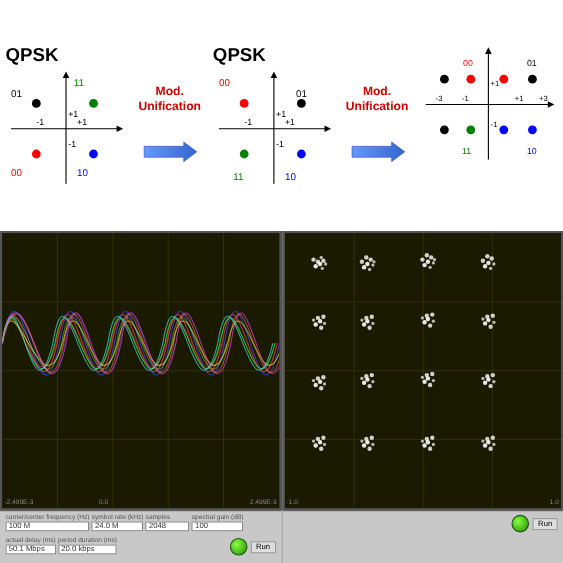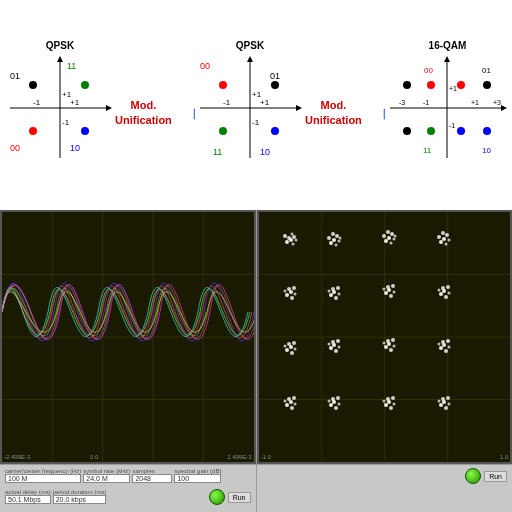--- a/index.html
+++ b/index.html
@@ -24,41 +24,40 @@
       padding: 10px 5px;
     }
 
     .constellation-diagram {
       position: relative;
       width: 110px;
       height: 130px;
     }
 
     .diagram-title {
-      text-align: center;
-      font-size: 10px;
+      font-size: 17px;
       font-weight: bold;
       margin-bottom: 2px;
     }
 
     .axis-container {
       position: relative;
       width: 110px;
       height: 110px;
     }
 
     .axis-container svg {
       width: 100%;
       height: 100%;
     }
 
     
     .mod-arrow {
       display: flex;
-      flex-direction: row;
+      flex-direction: column;
       align-items: center;
       justify-content: center;
       width: 80px;
       margin-top: 15px;
       gap: 20px;
     }
 
     .mod-label {
       font-size: 11px;
       font-weight: bold;
@@ -244,21 +243,20 @@
         <linearGradient id="arrGrad2" x1="0" y1="0" x2="1" y2="0">
           <stop offset="0%" stop-color="#6699ff"></stop>
           <stop offset="100%" stop-color="#3366cc"></stop>
         </linearGradient>
       </defs>
       <polygon points="2,6 38,6 38,2 50,11 38,20 38,16 2,16" fill="url(#arrGrad2)" stroke="#3344aa" stroke-width="0.5"></polygon>
     </svg>
   </div>
 
   <div class="constellation-diagram" style="width:125px;">
-    <div class="diagram-title">16-QAM</div>
     <div class="axis-container" style="width:125px;">
       <svg viewBox="0 0 125 110">
         <line x1="62" y1="5" x2="62" y2="105" stroke="black" stroke-width="1"></line>
         <line x1="5" y1="55" x2="120" y2="55" stroke="black" stroke-width="1"></line>
         <polygon points="62,3 59,9 65,9" fill="black"></polygon>
         <polygon points="122,55 116,52 116,58" fill="black"></polygon>
 
         <text x="86" y="52" font-size="7" fill="black">+1</text>
         <text x="108" y="52" font-size="7" fill="black">+3</text>
         <text x="38" y="52" font-size="7" fill="black">-1</text>

